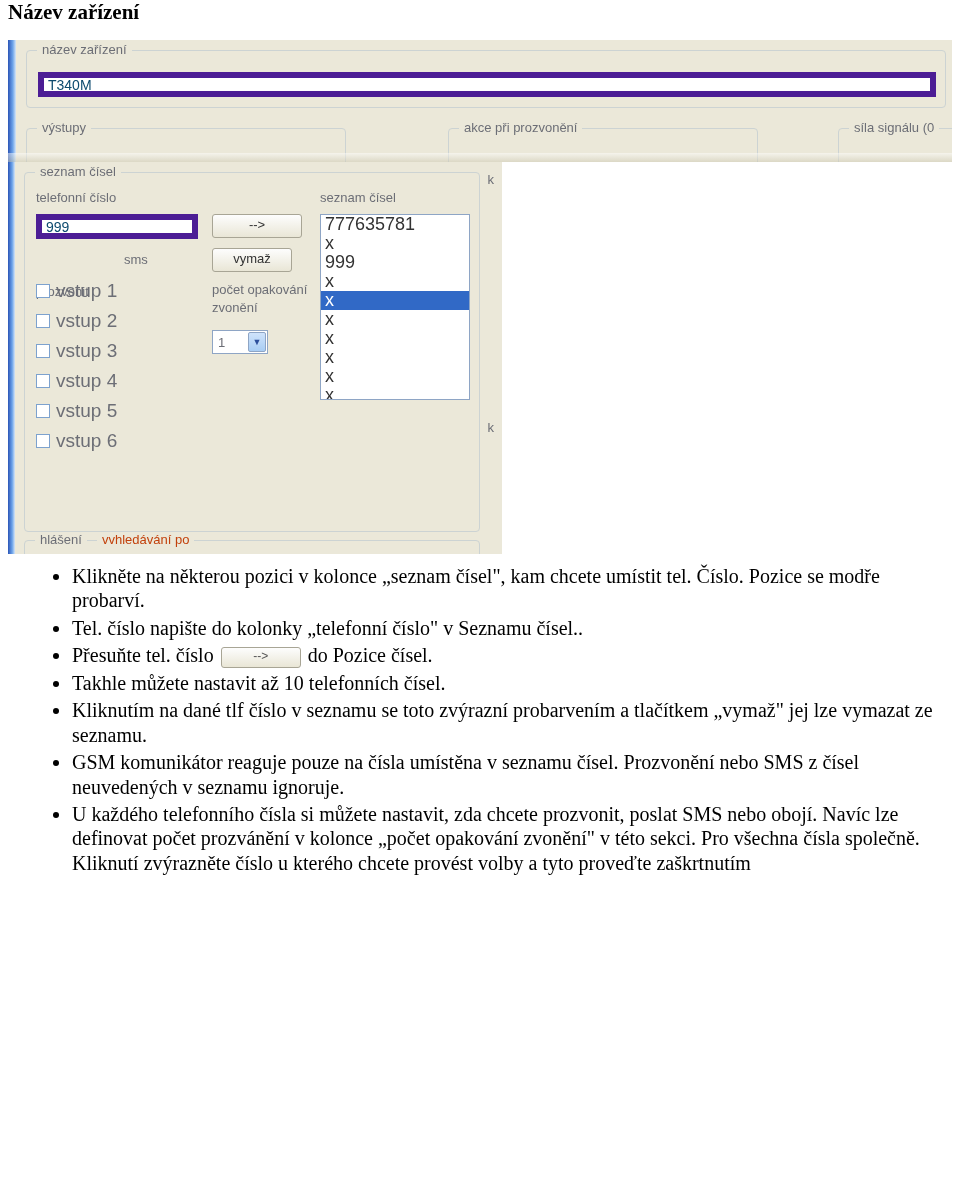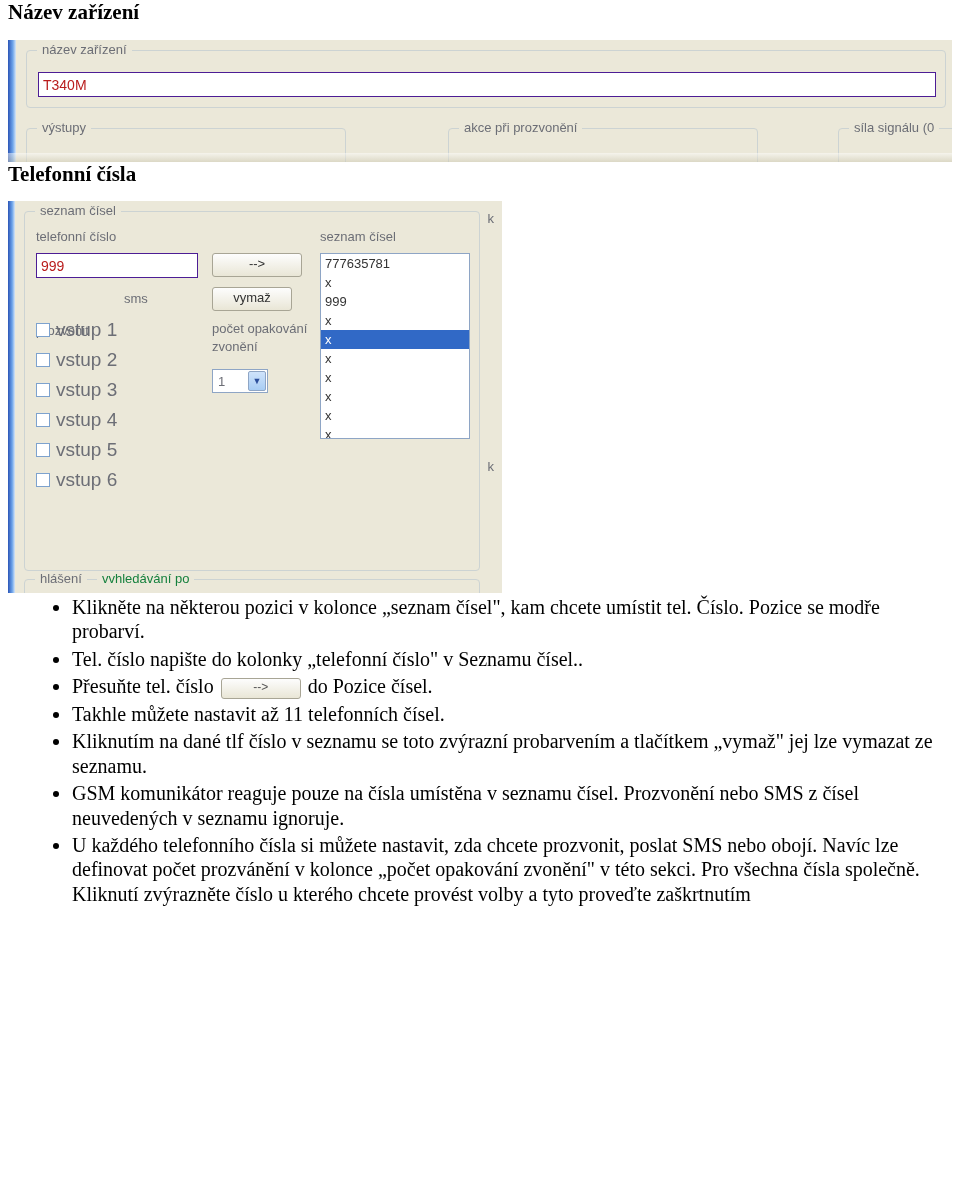--- a/index.html
+++ b/index.html
@@ -31,22 +31,22 @@
     height: 122px;
     background: #ebe8d9;
     overflow: hidden;
     border-top: 1px solid #fff;
   }
   .shot1 .bluebar {
     position: absolute; left:0; top:0; width:8px; height:122px;
     background: linear-gradient(to right,#2b55b7,#6da4ea 60%,#d7e6f7);
   }
   .field-input {
-    position:absolute; background:#fff; border:1px solid #4c1d95;
-    font-family: Tahoma, Verdana, sans-serif; font-size:14px; color:#b91c1c;
+    position:absolute; background:#fff; border:6px solid #4c1d95;
+    font-family: Tahoma, Verdana, sans-serif; font-size:14px; color:#0c4a6e;
     padding:3px 4px; box-sizing:border-box;
   }
   .gbox {
     position:absolute; border:1px solid #ccd3d3; border-radius:4px;
     box-sizing:border-box;
   }
   .gbox .title {
     position:absolute; top:-9px; left:10px; background:#ebe8d9; padding:0 5px;
     color:#6c6e76;
   }
@@ -64,21 +64,21 @@
   }
   .btn {
     position:absolute; background:linear-gradient(#fdfdfd,#e9e6d6);
     border:1px solid #a8a595; border-radius:3px;
     font-family: Tahoma, sans-serif; font-size:13px; color:#333;
     text-align:center; box-sizing:border-box;
     line-height:20px;
   }
   .listbox {
     position:absolute; background:#fff; border:1px solid #8ea5c5;
-    box-sizing:border-box; font-family: Tahoma,sans-serif; font-size:13px;
+    box-sizing:border-box; font-family: Tahoma,sans-serif; font-size:18px;
     color:#333; overflow:hidden;
   }
   .listbox .row { padding:1px 4px; line-height:17px; }
   .listbox .row.sel { background:#3169c6; color:#fff; }
   .chk {
     position:absolute; display:flex; align-items:center; gap:6px;
     font-family: Tahoma,sans-serif; font-size:19px; color:#6c6e76;
   }
   .chk .box {
     width:14px; height:14px; background:#fff; border:1px solid #7da2ce; box-sizing:border-box;
@@ -95,21 +95,21 @@
     border:1px solid #8ea5c5; border-radius:2px;
     display:flex; align-items:center; justify-content:center;
     color:#2b4e9b; font-size:9px;
   }
   
   p.body {
     margin: 14px 2px 14px 2px;
     line-height: 1.22;
   }
   ul.bul {
-    margin: 2px 0 0 0;
+    margin: 10px 0 0 0;
     padding: 0 10px 0 64px;
   }
   ul.bul li {
     margin: 0 0 3px 0;
     line-height: 1.22;
   }
   .inline-btn {
     display:inline-block; vertical-align:middle;
     width:78px; height:19px;
     background:linear-gradient(#fdfdfd,#e9e6d6);
@@ -140,21 +140,20 @@
     <div class="gbox" style="left:18px; top:88px; width:320px; height:50px;">
       <div class="title">výstupy</div>
     </div>
     <div class="gbox" style="left:830px; top:88px; width:200px; height:50px;">
       <div class="title">síla signálu (0</div>
     </div>
     <div style="position:absolute;left:0;top:113px;right:0;height:10px;background:linear-gradient(#fff,#c7c2a9);opacity:.5"></div>
   </div>
 
 
-  <div class="heading">Telefonní čísla</div>
 
   <div class="shot2 ui-font">
     <div class="bluebar"></div>
 
     <div class="gbox" style="left:16px; top:10px; width:456px; height:360px;">
       <div class="title">seznam čísel</div>
     </div>
 
     <div style="position:absolute; left:28px; top:28px;">telefonní číslo</div>
     <div style="position:absolute; left:312px; top:28px;">seznam čísel</div>
@@ -212,31 +211,31 @@
       <div class="row">x</div>
       <div class="row">x</div>
       <div class="row">x</div>
     </div>
 
     <div style="position:absolute; right:8px; top:10px;">k</div>
     <div style="position:absolute; right:8px; top:258px;">k</div>
 
     <div class="gbox" style="left:16px; top:378px; width:456px; height:40px;">
       <div class="title">hlášení</div>
-      <div style="position:absolute; top:-9px; left:72px; background:#ebe8d9; padding:0 5px; color:#15803d;">vvhledávání po</div>
+      <div style="position:absolute; top:-9px; left:72px; background:#ebe8d9; padding:0 5px; color:#c2410c;">vvhledávání po</div>
     </div>
   </div>
 
   <ul class="bul">
     <li>Klikněte na některou pozici v kolonce „seznam čísel", kam chcete umístit tel. Číslo. Pozice se modře probarví.</li>
     <li>Tel. číslo napište do kolonky „telefonní číslo" v Seznamu čísel..</li>
     <li>
       <span>Přesuňte tel. číslo </span>
       <span class="inline-btn">--&gt;</span>
       <span> do  Pozice čísel.</span>
     </li>
-    <li>Takhle můžete nastavit až 11 telefonních čísel.</li>
+    <li>Takhle můžete nastavit až 10 telefonních čísel.</li>
     <li>Kliknutím na dané tlf číslo v seznamu se toto zvýrazní probarvením a tlačítkem „vymaž" jej lze vymazat ze seznamu.</li>
     <li>GSM komunikátor reaguje pouze na čísla umístěna v seznamu čísel. Prozvonění nebo SMS z čísel neuvedených v seznamu ignoruje.</li>
     <li>U každého telefonního čísla si můžete nastavit, zda chcete prozvonit, poslat SMS nebo obojí. Navíc lze definovat počet prozvánění v kolonce „počet opakování zvonění" v této sekci. Pro všechna čísla společně. Kliknutí zvýrazněte číslo u kterého chcete provést volby a tyto proveďte zaškrtnutím</li>
   </ul>
 
 </div>
 
 </body></html>

